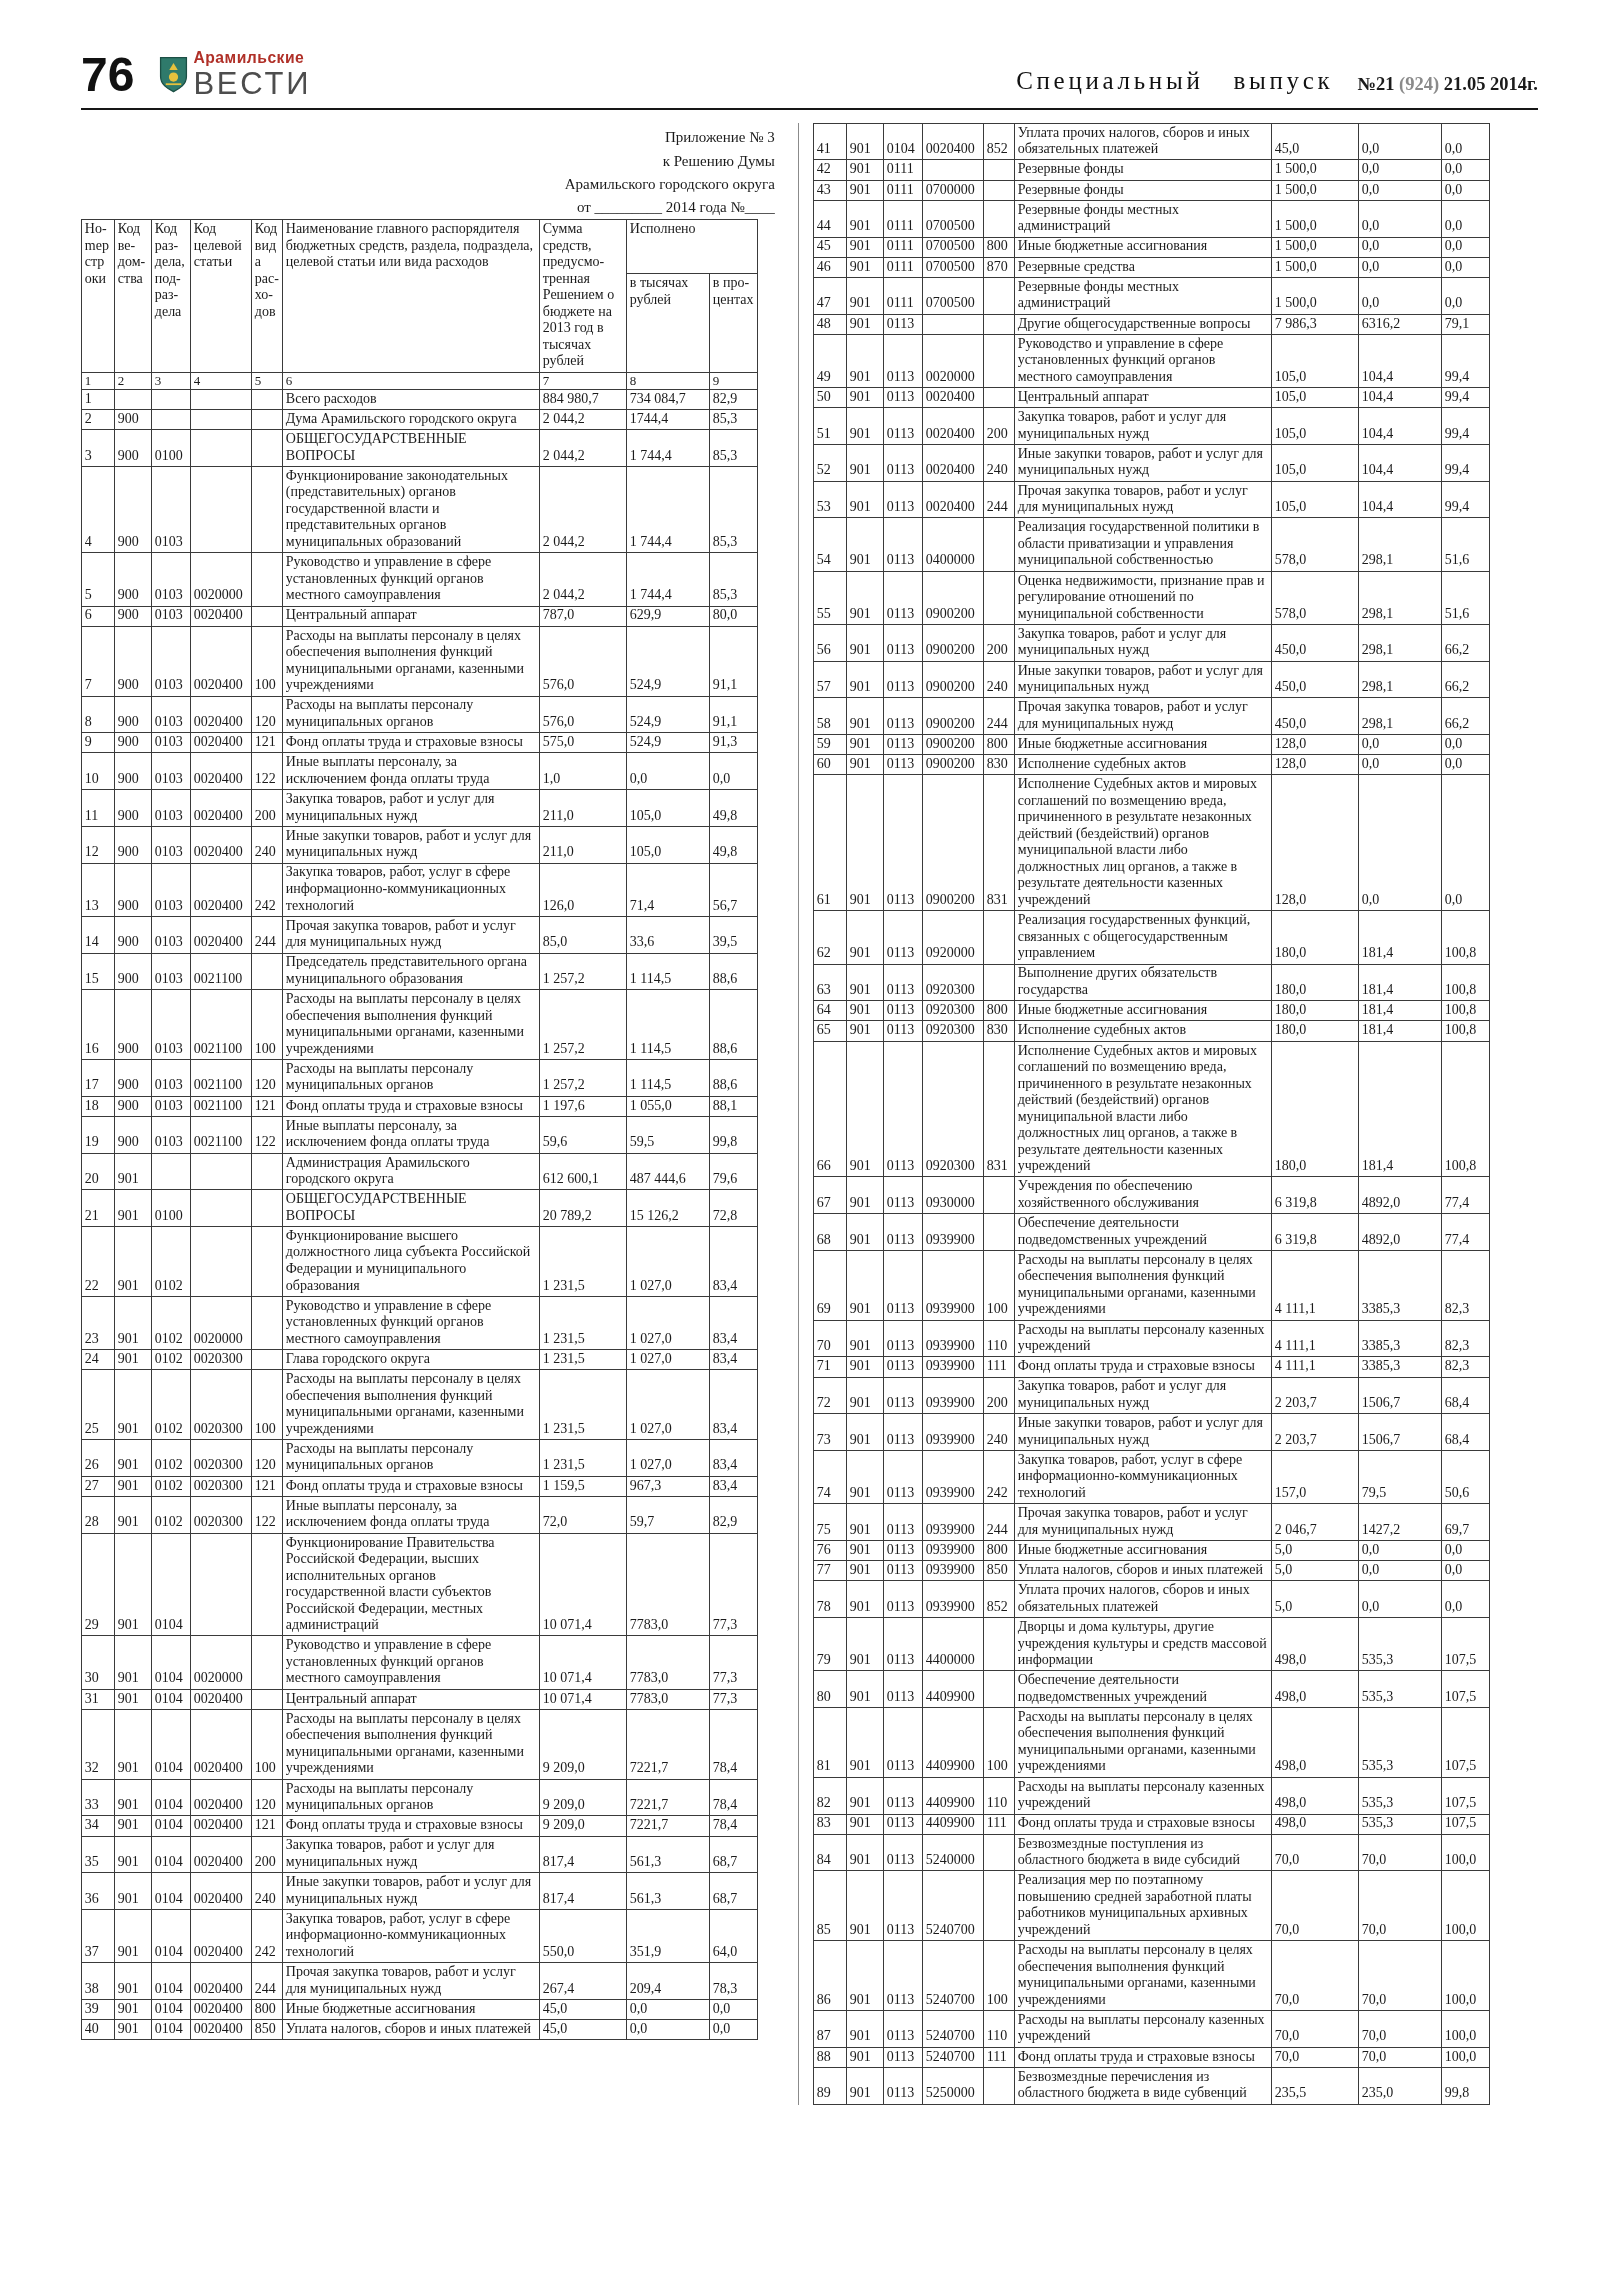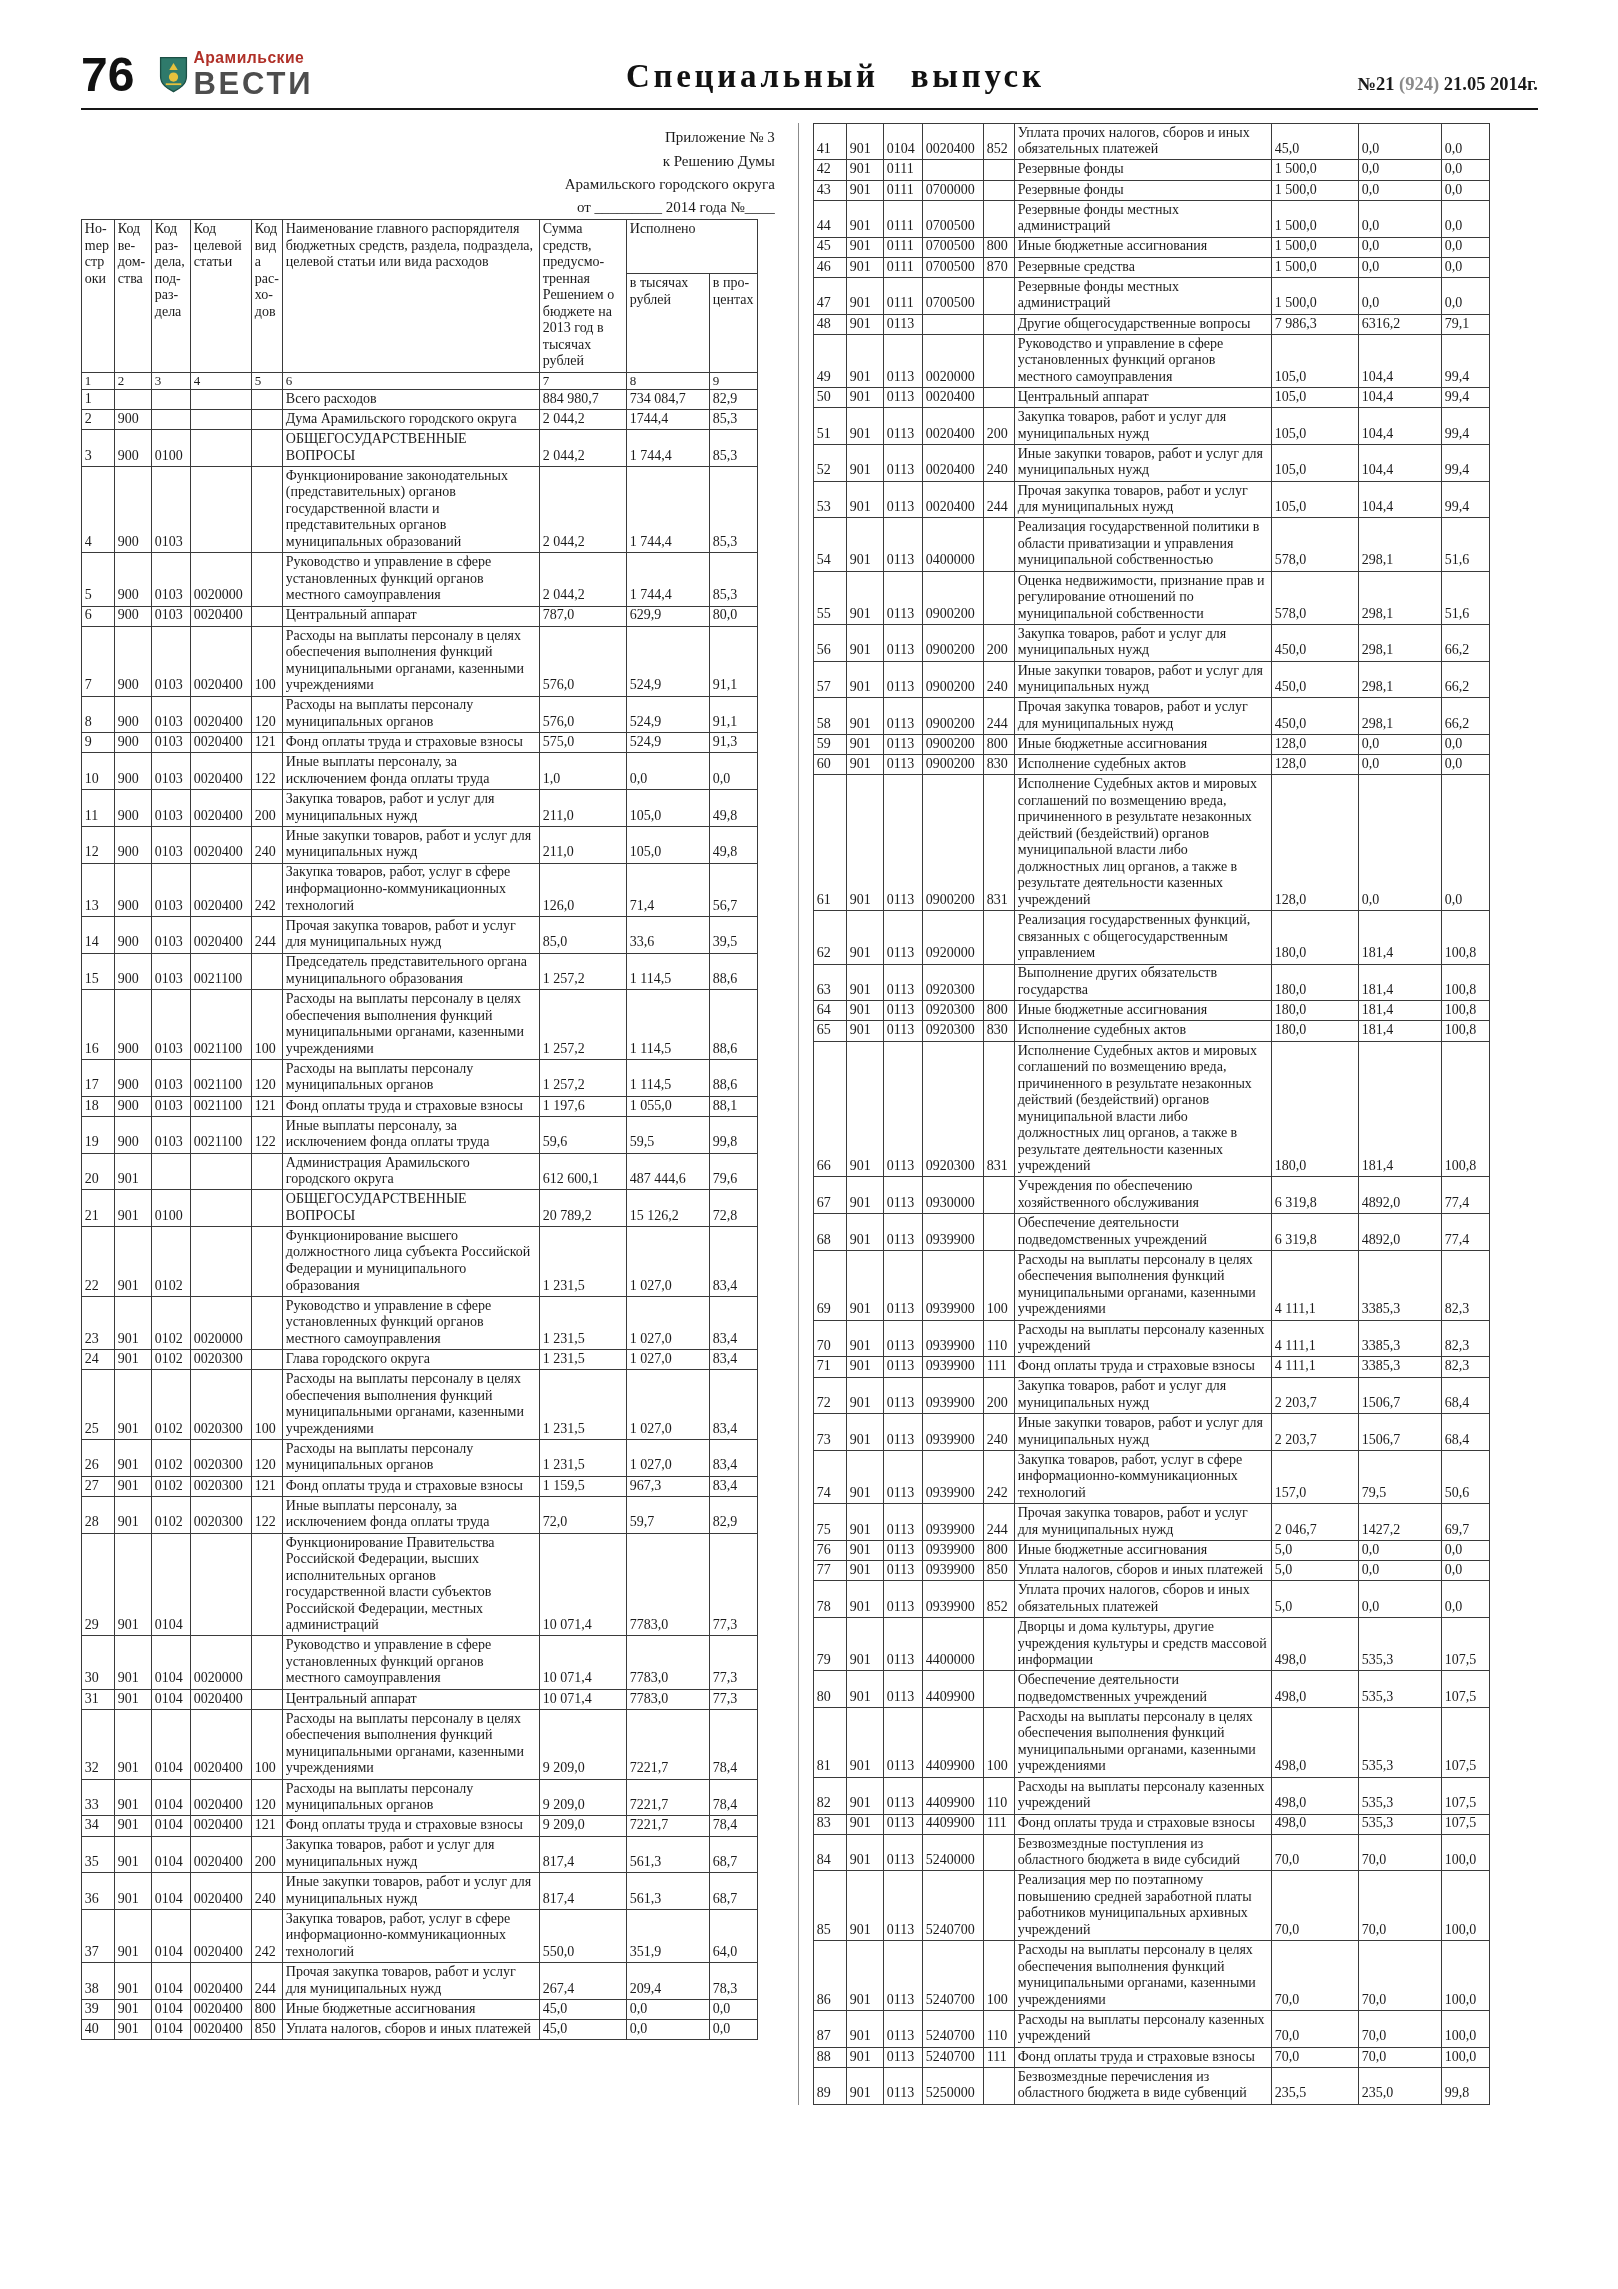--- a/index.html
+++ b/index.html
@@ -19,24 +19,24 @@
   }
   .logo{display:flex;align-items:center;gap:4px;}
   .emblem{display:inline-block;line-height:0;}
   .logo-text{display:flex;flex-direction:column;line-height:1;}
   .logo-top{
     font-family:"Liberation Sans","DejaVu Sans",sans-serif;
     font-size:15.7px;font-weight:bold;color:#b03028;letter-spacing:0.5px;
   }
   .logo-main{
     font-family:"Liberation Sans","DejaVu Sans",sans-serif;
-    font-size:31px;font-weight:bold;color:#4d4d4d;letter-spacing:2.8px;margin-top:1.8px;
+    font-size:31px;font-weight:normal;color:#4d4d4d;letter-spacing:2.8px;margin-top:1.8px;
   }
   .issue-title{
-    flex:1;text-align:center;font-weight:bold;font-size:33px;
+    flex:1;text-align:right;font-weight:normal;font-size:25px;
     letter-spacing:3.7px;word-spacing:20px;color:#121212;padding-bottom:3.7px;
   }
   .issue-info{font-size:18.5px;font-weight:bold;white-space:nowrap;padding-bottom:3.7px;}
   .issue-info .muted{color:#8a8a8a;font-weight:bold;}
   
   .content{display:flex;align-items:stretch;}
   .col{width:703px;}
   .col-left{padding-right:14px;}
   .col-right{padding-left:14px;}
   .divider{width:0.9px;background:#8b8b8b;align-self:stretch;}

